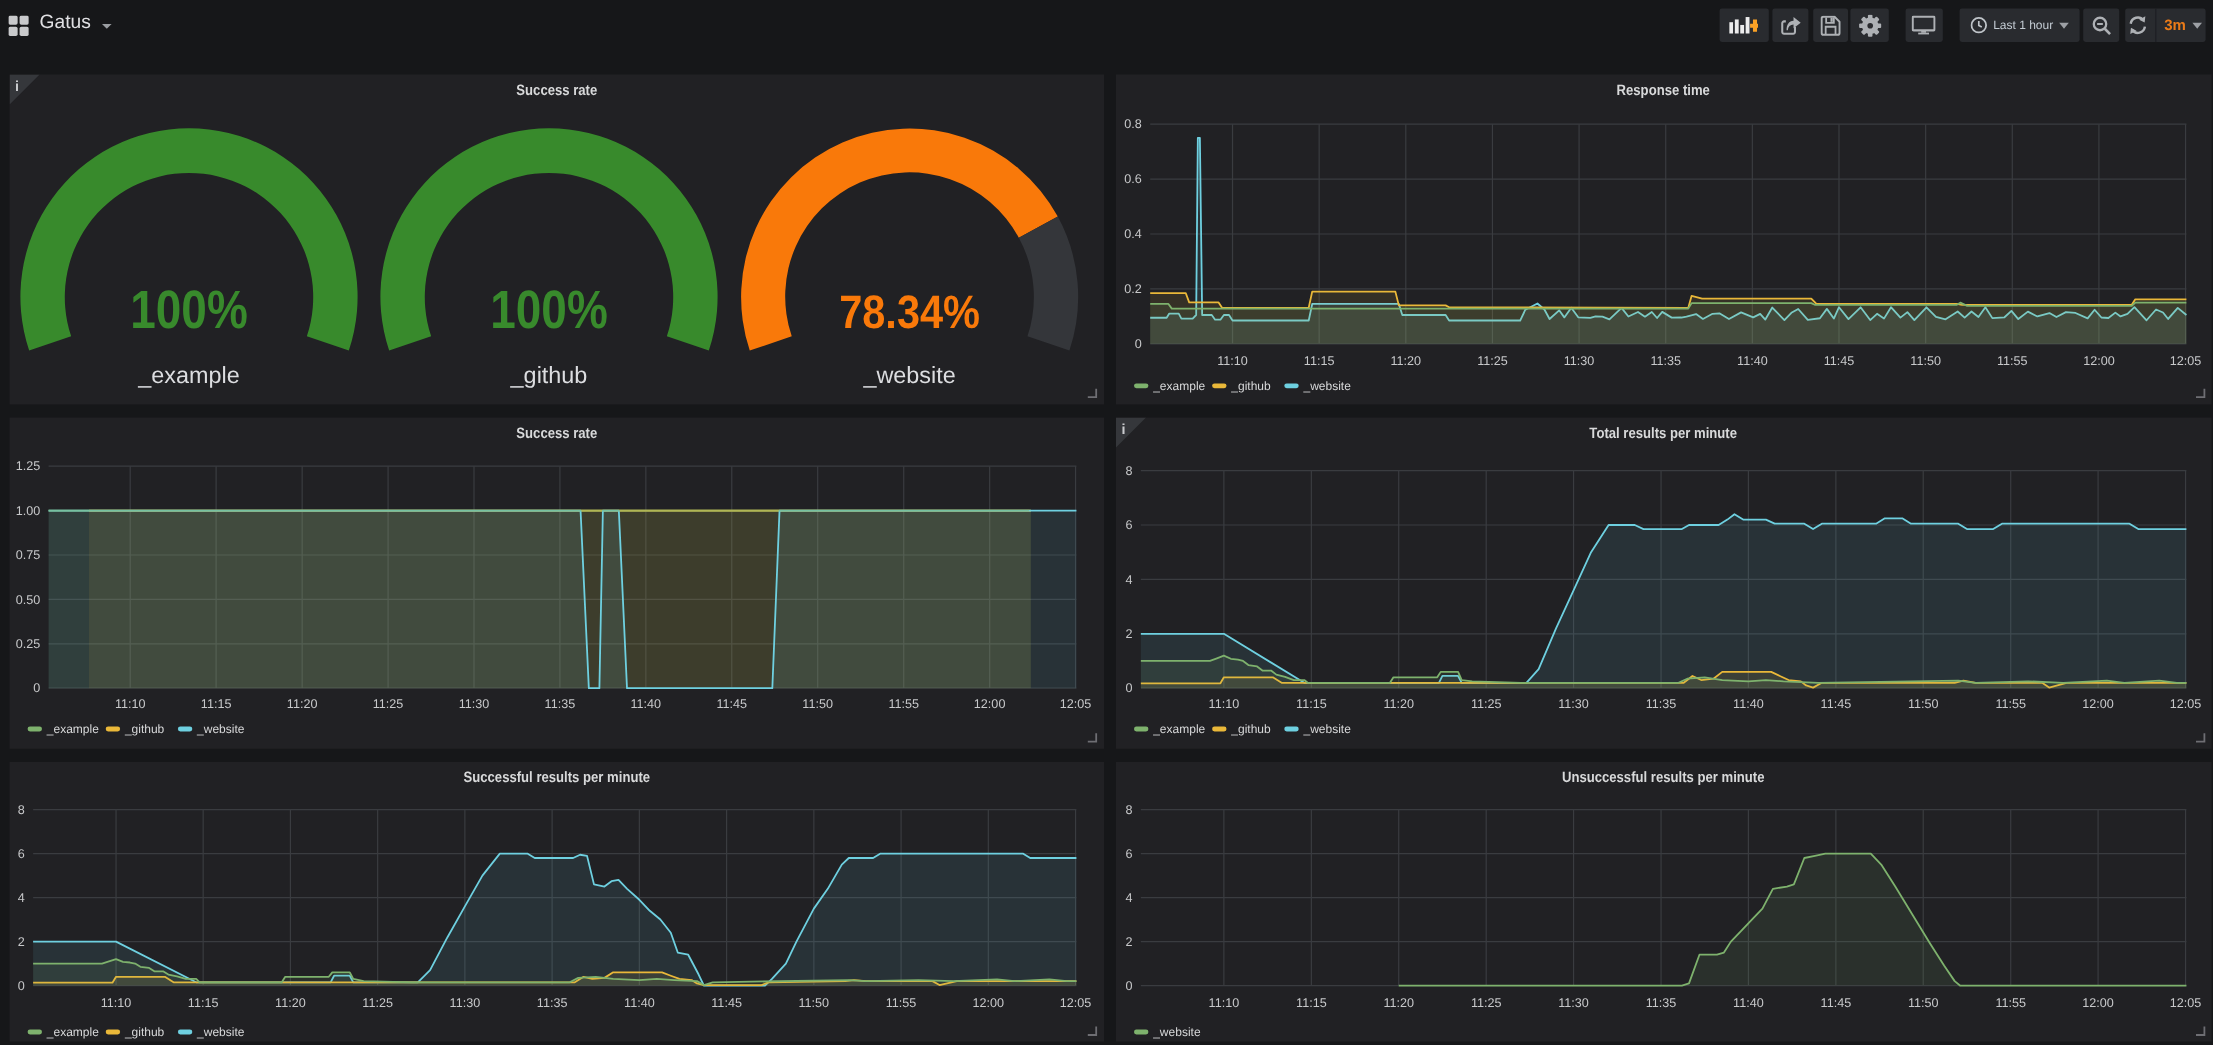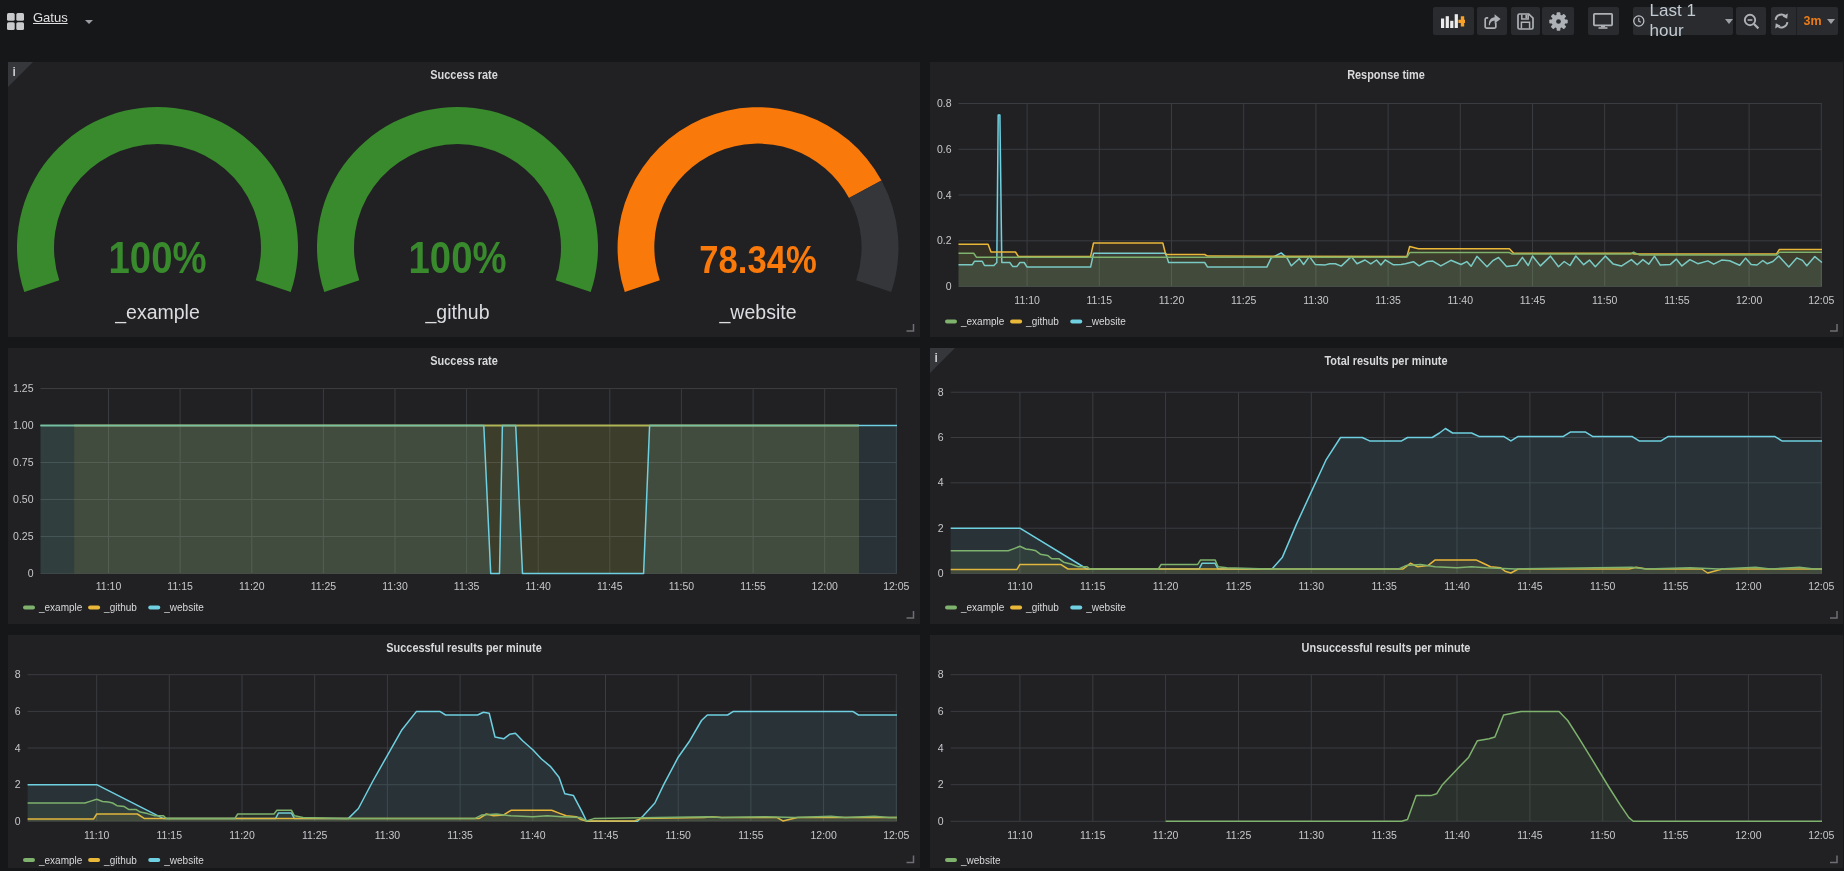--- a/index.html
+++ b/index.html
@@ -1,20 +1,20 @@
 <!DOCTYPE html>
 <html><head><meta charset="utf-8"><style>
 * { margin:0; padding:0; box-sizing:border-box; }
 html,body { width:1844px; height:871px; background:#161719; font-family:"Liberation Sans", sans-serif; overflow:hidden; }
 .panel { position:absolute; background:#212124; }
 .tbtn { position:absolute; top:7px; height:28px; background:#292b2f; border-radius:2px; display:flex; align-items:center; justify-content:center; gap:5px; }
-.ttxt { color:#c3cbd3; font-size:17px; }
+.ttxt { color:#c3cbd3; font-size:10px; }
 .orange { color:#eb7b18; font-size:12.5px; font-weight:bold; }
 .caret { width:0; height:0; border-left:4.5px solid transparent; border-right:4.5px solid transparent; border-top:5px solid #9da0a5; display:inline-block; }
-.navtitle { position:absolute; left:33px; top:10px; color:#e0e0e3; font-size:13px;text-decoration:underline; }
+.navtitle { position:absolute; left:33px; top:10px; color:#e0e0e3; font-size:16px; }
 .navcaret { position:absolute; left:84.5px; top:19.5px; width:0; height:0; border-left:4px solid transparent; border-right:4px solid transparent; border-top:4.5px solid #9a9da1; }
 svg text { font-family:"Liberation Sans", sans-serif; }
 </style></head><body>
 <div style="position:absolute;left:7px;top:13px"><svg width="17" height="17" viewBox="0 0 17 17">
       <rect x="0" y="0" width="7.7" height="7.7" rx="1.5" fill="#c9cacc"></rect>
       <rect x="9.3" y="0" width="7.7" height="7.7" rx="1.5" fill="#c9cacc"></rect>
       <rect x="0" y="9.3" width="7.7" height="7.7" rx="1.5" fill="#c9cacc"></rect>
       <rect x="9.3" y="9.3" width="7.7" height="7.7" rx="1.5" fill="#c9cacc"></rect>
     </svg></div>
 <div class="navtitle">Gatus</div>

